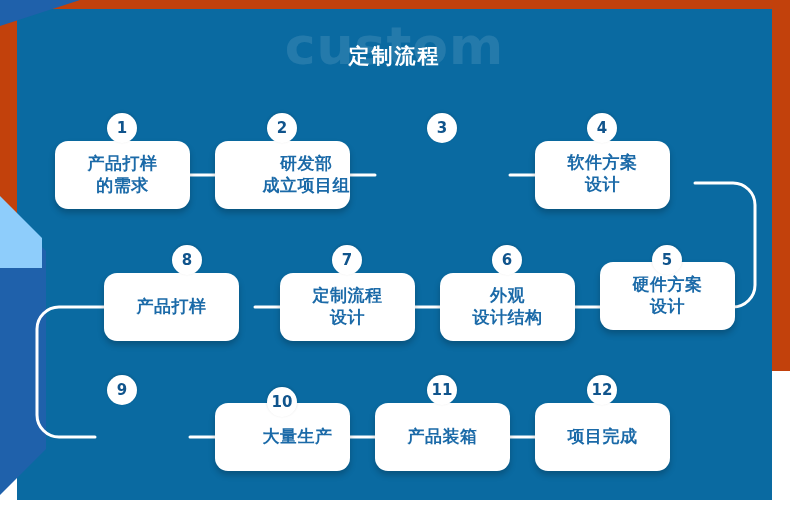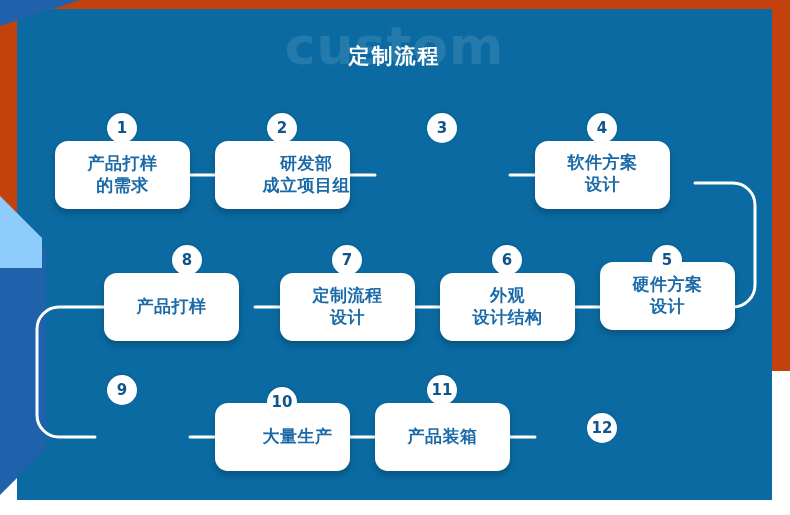--- a/index.html
+++ b/index.html
@@ -222,15 +222,18 @@
   <div class="step" style="left:215px; top:403px;padding-left:30px;">
     <div class="label">大量生产</div>
   </div>
   <div class="badge" style="left:267px; top:387px;">10</div>
 
   <div class="step" style="left:375px; top:403px;justify-content:center;">
     <div class="label">产品装箱</div>
   </div>
   <div class="badge" style="left:427px; top:375px;text-align:right;">11</div>
 
-  <div class="badge" style="left:587px; top:375px;margin-top:38px;">12</div>
+  <div class="step" style="left:535px; top:403px;">
+    <div class="label">项目完成</div>
+  </div>
+  <div class="badge" style="left:587px; top:375px;">12</div>
 
 </div>
 
 </body></html>

